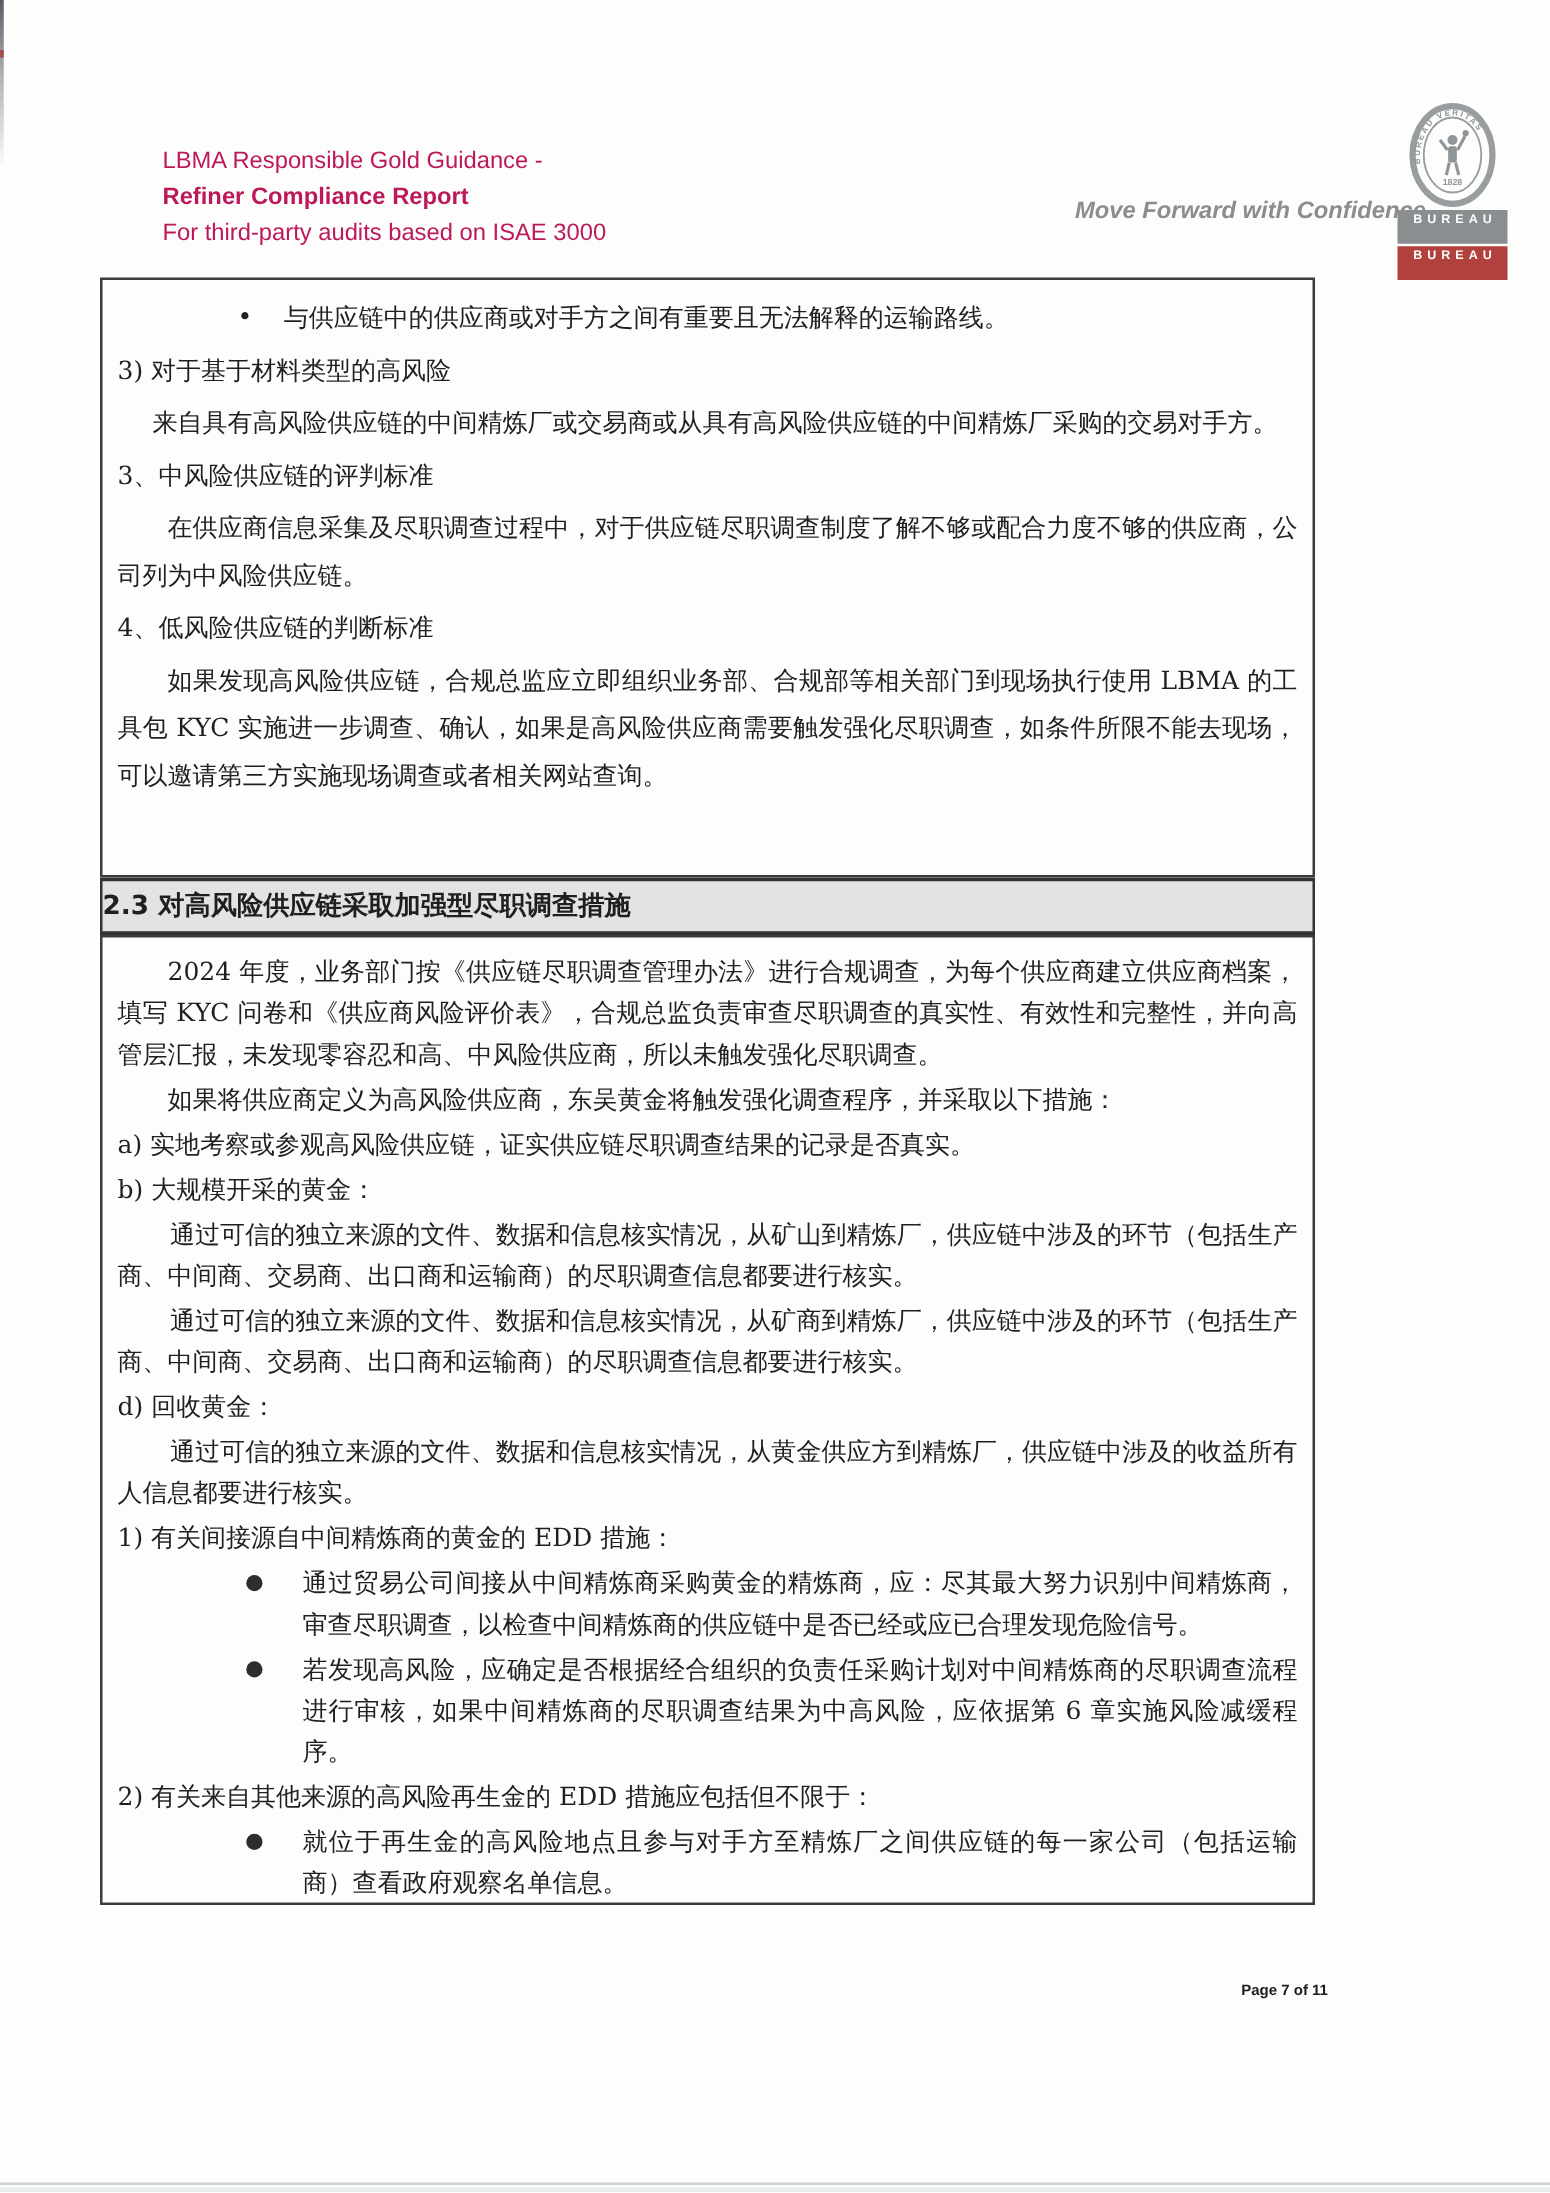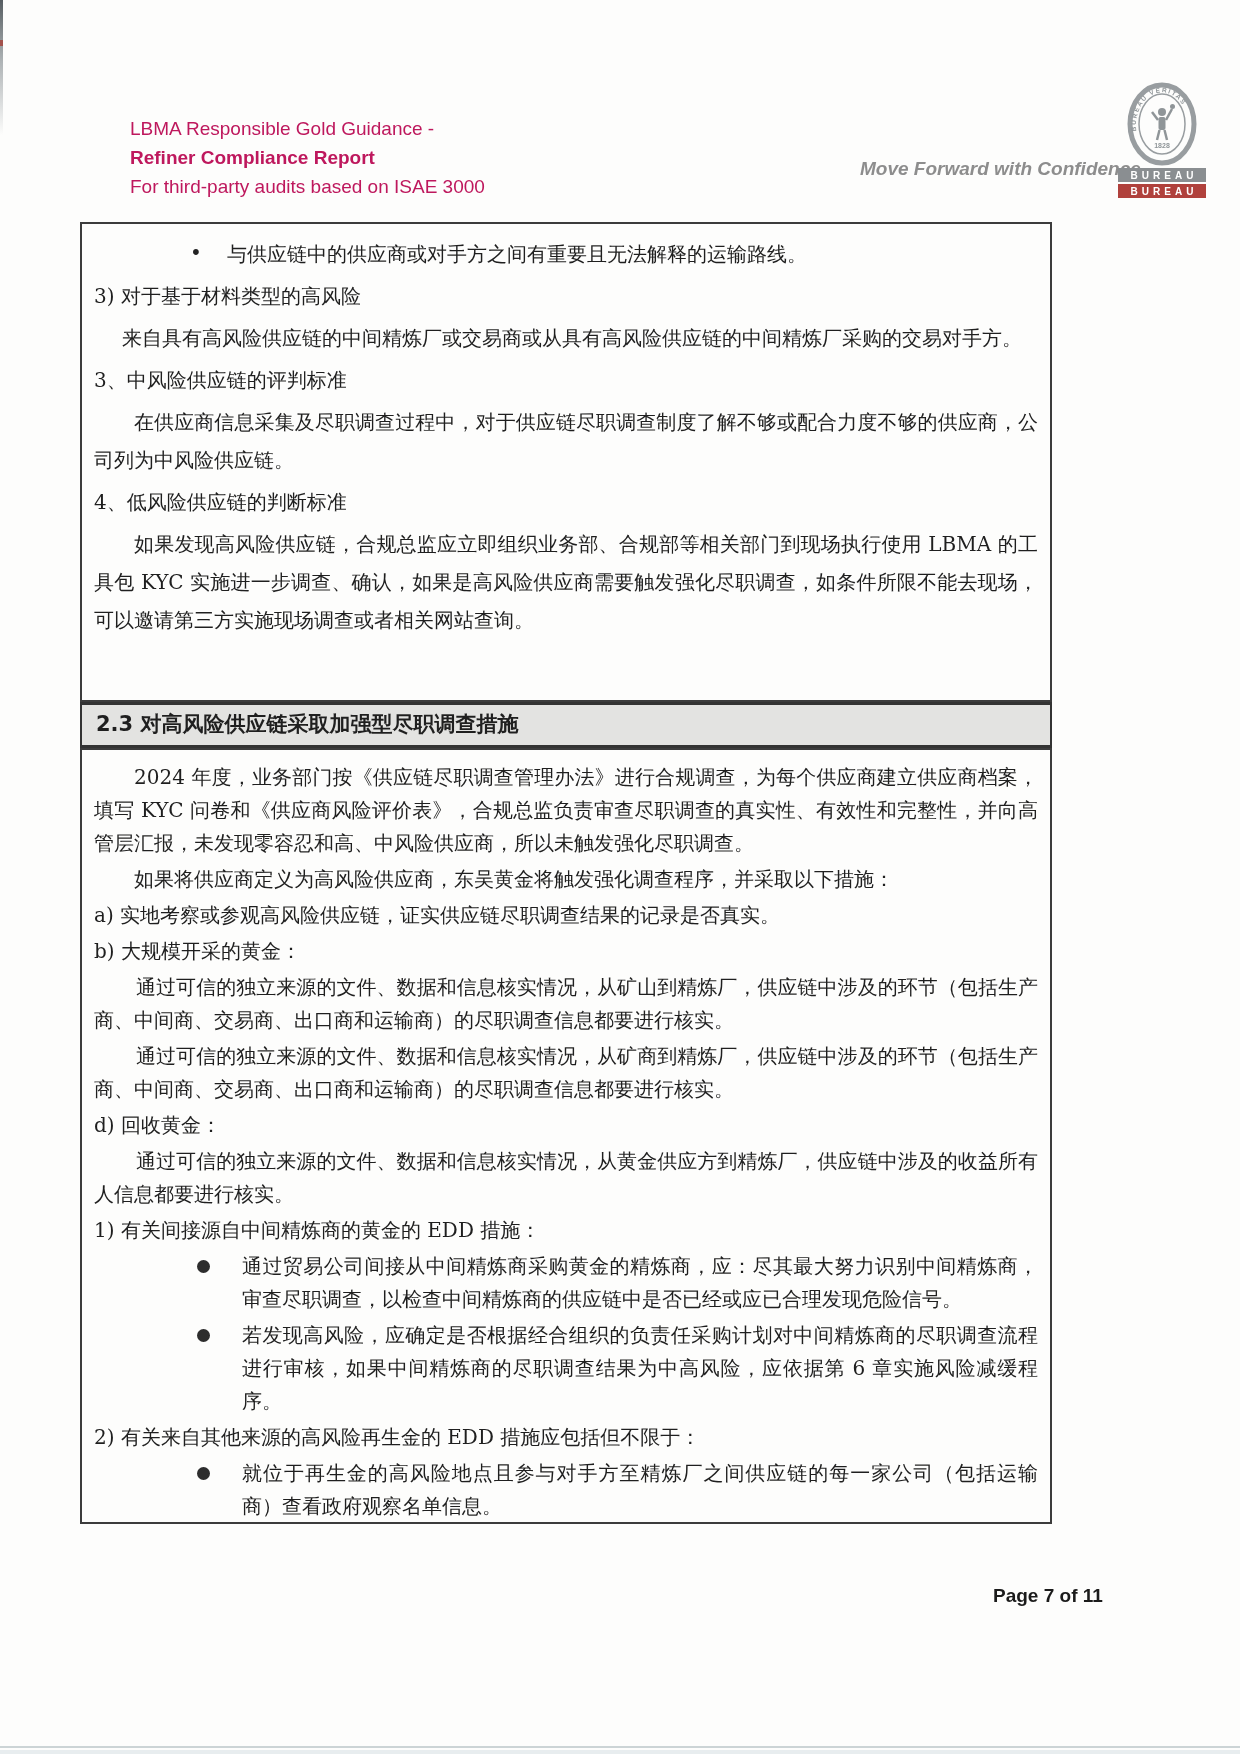--- a/index.html
+++ b/index.html
@@ -32,21 +32,21 @@
   .title-bold { font-weight: 700; }
   .tagline {
     position: absolute; left: 860px; top: 158px;
     font-family: "Liberation Sans", sans-serif;
     font-style: italic; font-weight: 700;
     font-size: 19px; color: #8d8d8d;
   }
   .bv-logo { position: absolute; left: 1118px; top: 82px; width: 88px; text-align: center; }
   .bv-emblem { display: block; margin: 0 auto 1px auto; }
   .bv-bar {
-    height: 14px; line-height: 15px; margin-top: 2px;
+    height: 27px; line-height: 15px; margin-top: 2px;
     font-family: "Liberation Sans", sans-serif;
     font-weight: 700; font-size: 10px; letter-spacing: 4px; text-indent: 4px;
     color: #ffffff; text-align: center;
   }
   .bv-bar-bureau { background: #8a8e91; }
   .bv-bar-veritas { background: #b0413c; }
 
   
   .box {
     position: absolute; left: 80px; width: 972px;
@@ -57,21 +57,21 @@
   .box1 { top: 222px; height: 480px; line-height: 38px; overflow: hidden; }
   .box2 { top: 748px; height: 776px; line-height: 33px; overflow: hidden; }
   .box p { margin: 0 0 4px 0; }
   .box2 p { margin: 0 0 3px 0; }
 
   .section-heading {
     position: absolute; left: 80px; top: 702px; width: 972px; height: 46px;
     box-sizing: border-box; background: #e3e3e1;
     border: 2px solid #333333; border-top-width: 3px; border-bottom-width: 3px;
     font-family: "DejaVu Sans", sans-serif; font-weight: 700;
-    font-size: 21px; line-height: 39px; padding-left: 14px;
+    font-size: 21px; line-height: 39px; padding-left: 0;
   }
 
   
   .i-flush   { margin-left: 0; }
   .i-indent  { text-indent: 40px; }
   .i-num1    { margin-left: 56px; }
   .i-hang1   { margin-left: 85px; text-indent: 28px; }
   .i-letter  { margin-left: 38px; }
   .i-sub     { margin-left: 21px; text-indent: 42px; }
   .i-numparen{ margin-left: 73px; }
@@ -81,21 +81,21 @@
 
   .i-disc { position: relative; padding-left: 148px; }
   .i-disc .marker-disc {
     position: absolute; left: 103px; top: 10px;
     width: 13px; height: 13px; border-radius: 50%; background: #2d2d2d;
   }
 
   .footer {
     position: absolute; left: 993px; top: 1585px;
     font-family: "Liberation Sans", sans-serif;
-    font-weight: 600; font-size: 19px; color: #1b1b1b;
+    font-weight: 600; font-size: 12px; color: #1b1b1b;
   }
 </style>
 </head>
 <body>
 
 <div class="page">
 
   <div class="edge-left"></div>
   <div class="edge-dot"></div>
 

